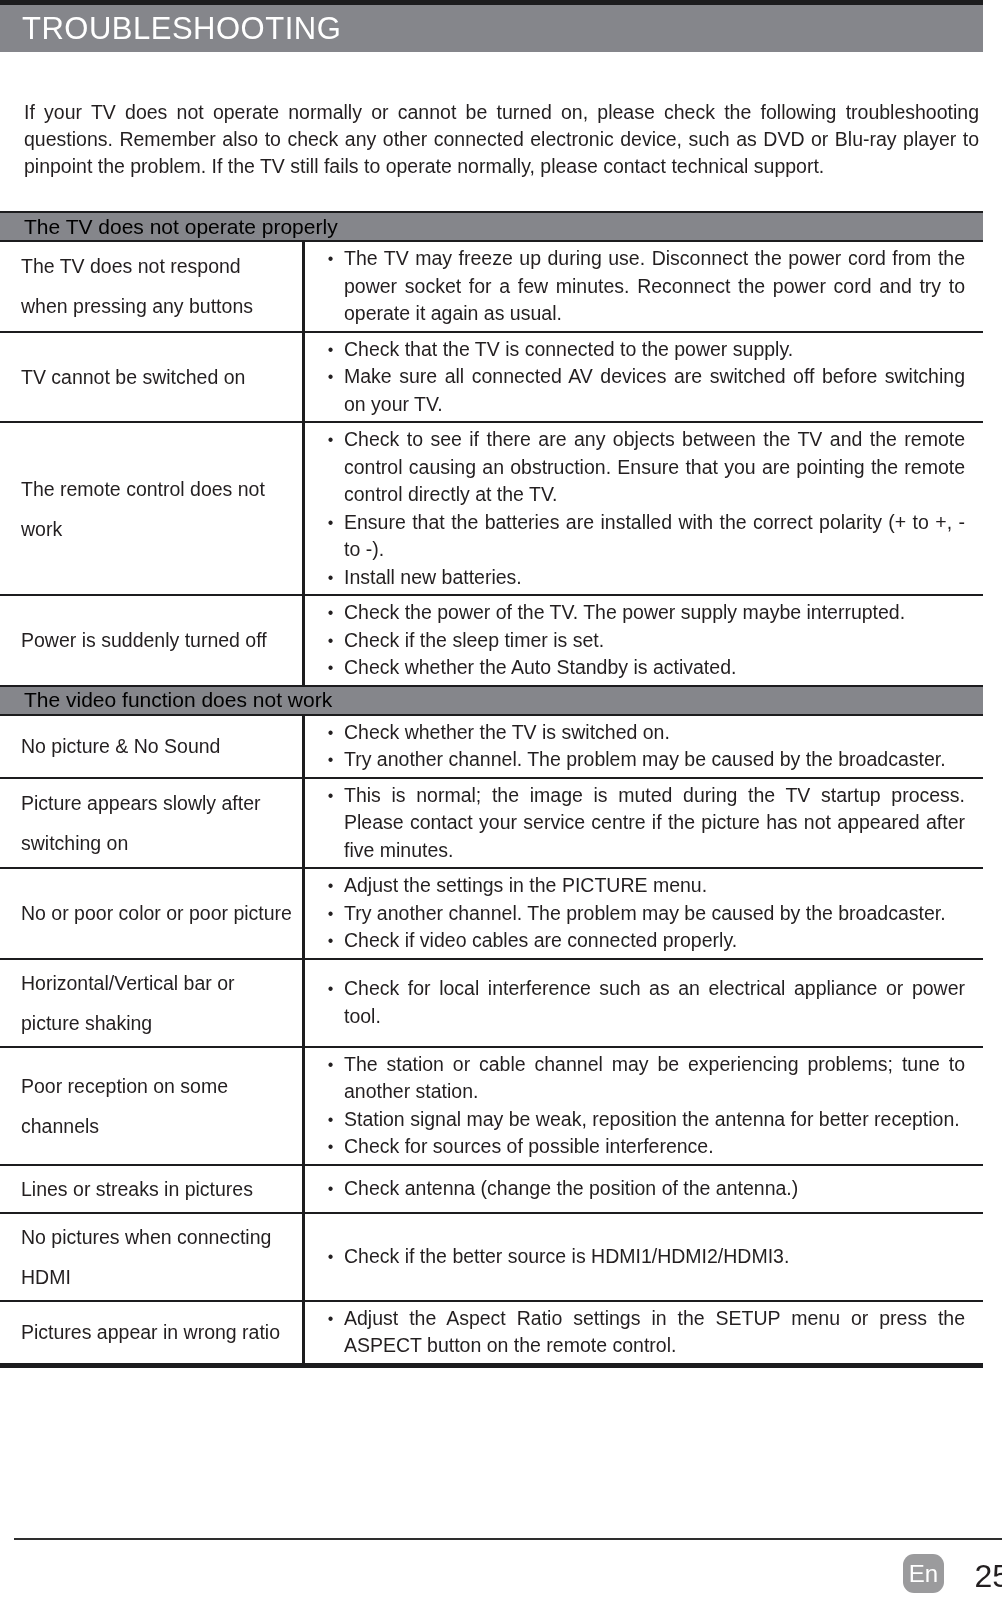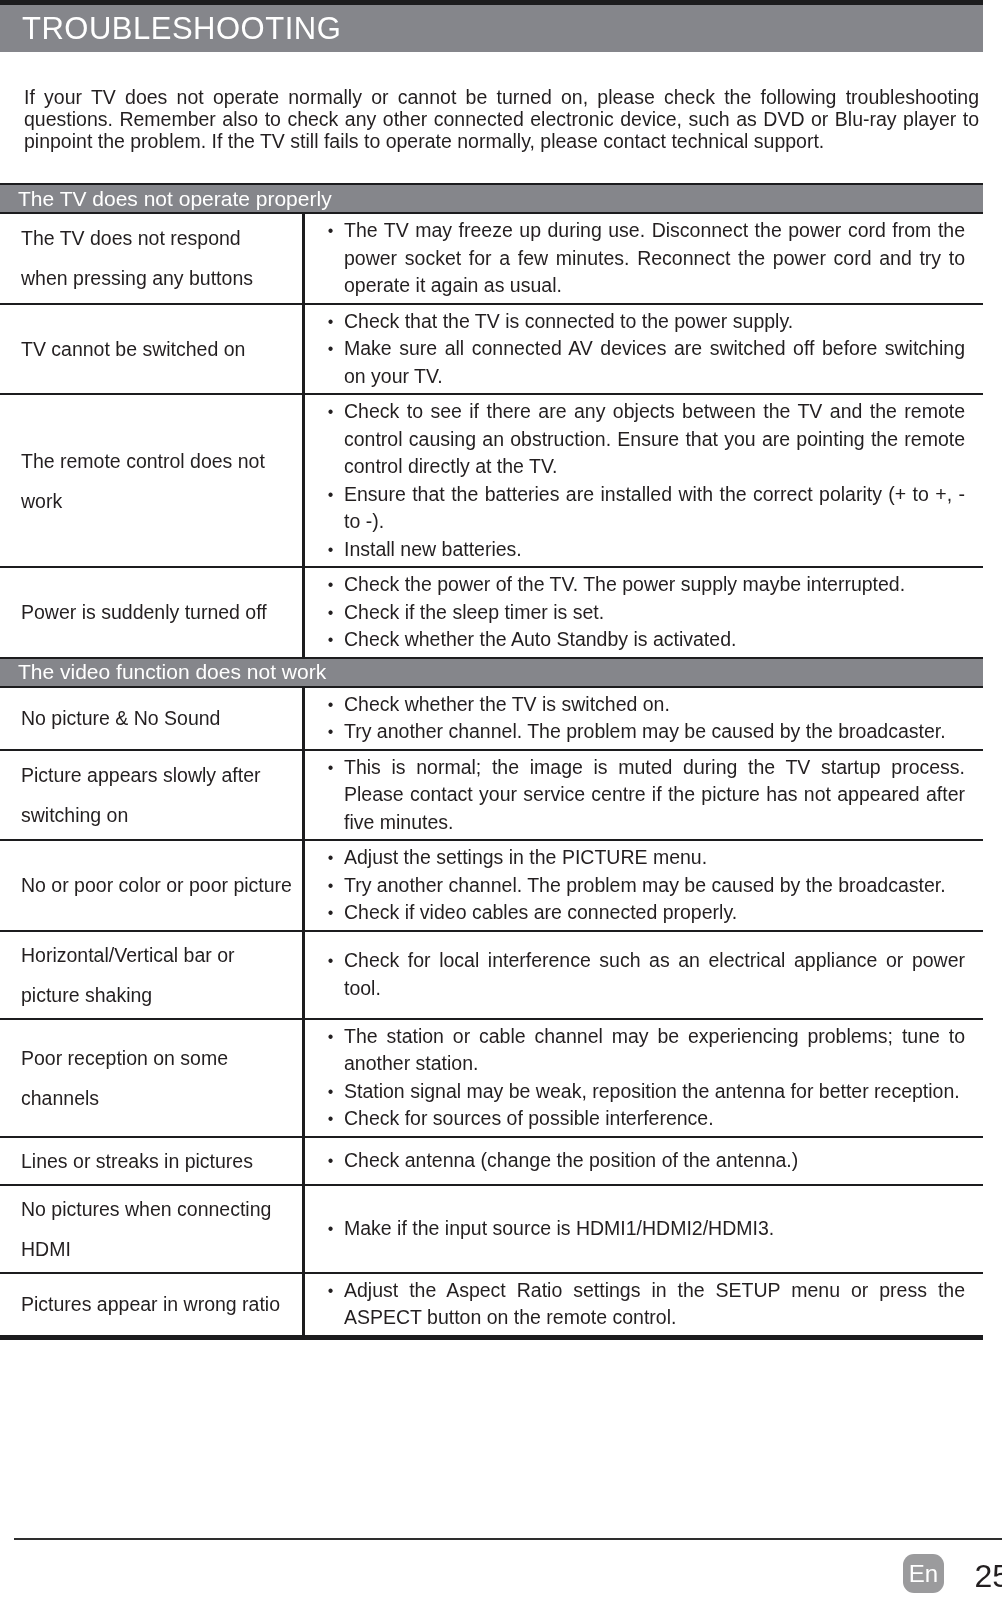--- a/index.html
+++ b/index.html
@@ -20,41 +20,41 @@
     height: 52px;
     display: flex; align-items: center;
   }
   .title-bar .t {
     color: #ffffff; font-size: 31px; padding-left: 22px;
     letter-spacing: 0.5px; font-weight: 400;
   }
 
   
   .intro {
-    margin-top: 34px;
+    margin-top: 47px;
     padding: 0 4px 0 24px;
-    font-size: 19.5px; line-height: 22px;
+    font-size: 19.5px; line-height: 27px;
     text-align: justify;
   }
 
   
   .ts-table {
     margin-top: 31px;
     width: 983px;
     border-bottom: 5px solid var(--line, #1C1C1E);
   }
   .section-bar {
     border-top: 2px solid var(--line, #1C1C1E);
     border-bottom: 2px solid var(--line, #1C1C1E);
     background: var(--bar-gray, #85868B);
-    color: #ffffff;
+    color: #000000;
     font-size: 21px;
     height: 31px;
     display: flex; align-items: center;
-    padding-left: 18px;
+    padding-left: 24px;
   }
   .row { display: flex; align-items: stretch; }
   .row + .row { border-top: 2px solid var(--line, #1C1C1E); }
   .cell-p {
     width: 305px; flex: none;
     border-right: 3px solid var(--line, #1C1C1E);
     padding: 3px 10px 3px 21px;
     display: flex; align-items: center;
     font-size: 19.5px; line-height: 40px;
   }
@@ -275,21 +275,21 @@
 </div>
   </div>
 
   <div class="row">
     <div class="cell-p">
       <span>No pictures when connecting HDMI</span>
     </div>
     <div class="cell-s">
   <div class="sol">
     <span class="b">•</span>
-    <span class="txt">Make if the input source is HDMI1/HDMI2/HDMI3.</span>
+    <span class="txt">Check if the better source is HDMI1/HDMI2/HDMI3.</span>
   </div>
 </div>
   </div>
 
   <div class="row">
     <div class="cell-p">
       <span>Pictures appear in wrong ratio</span>
     </div>
     <div class="cell-s">
   <div class="sol">

